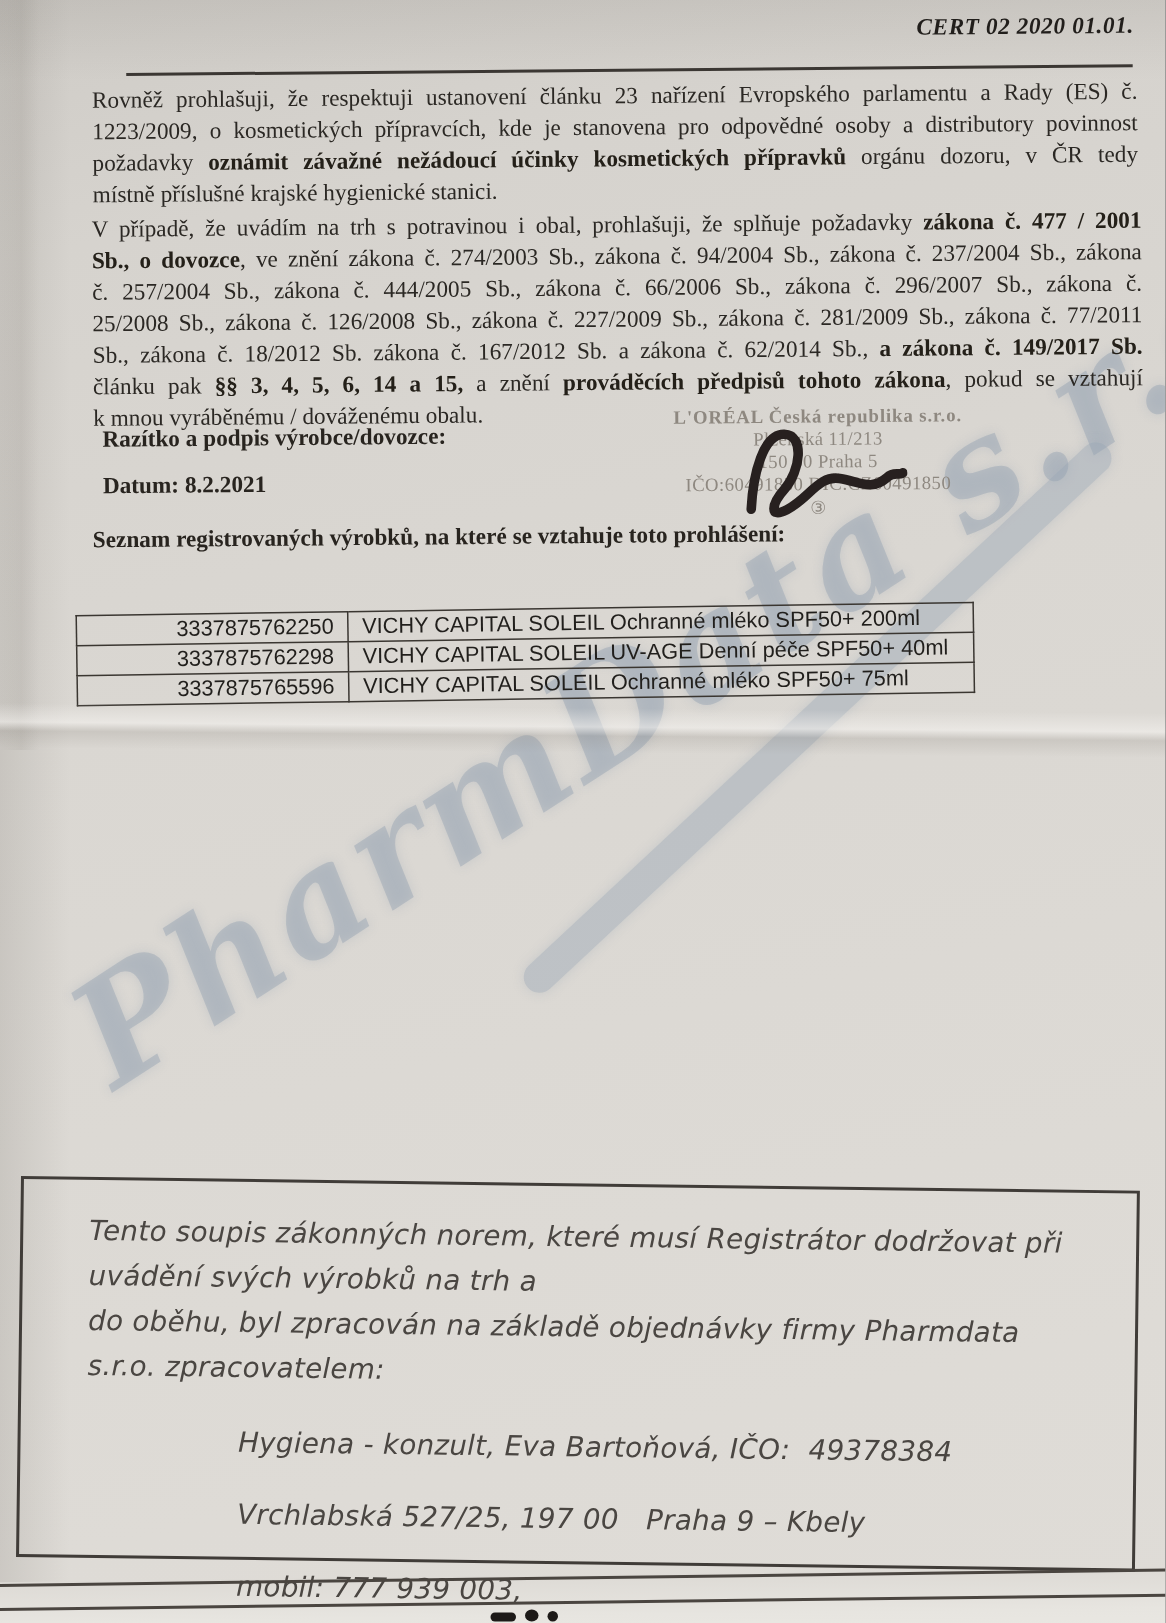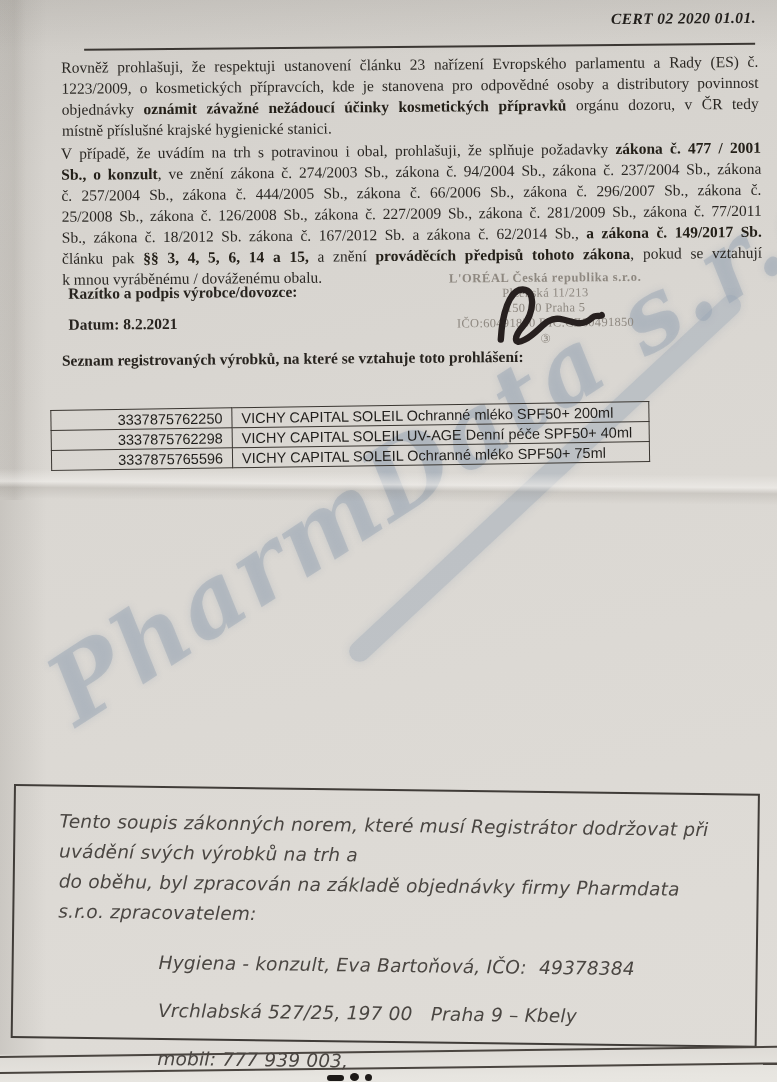--- a/index.html
+++ b/index.html
@@ -90,26 +90,26 @@
 
   <div class="content">
     <div class="top-content">
 
       <div class="cert-code">CERT 02 2020 01.01.</div>
       <div class="rule"></div>
 
       <div class="para" id="para1">
           <div class="jline"><span>Rovněž prohlašuji, že respektuji ustanovení článku 23 nařízení Evropského parlamentu a Rady (ES) č.</span></div>
           <div class="jline"><span>1223/2009, o kosmetických přípravcích, kde je stanovena pro odpovědné osoby a distributory povinnost</span></div>
-          <div class="jline"><span>objednávky </span><span class="b">oznámit závažné nežádoucí účinky kosmetických přípravků</span><span> orgánu dozoru, v ČR tedy</span></div>
+          <div class="jline"><span>požadavky </span><span class="b">oznámit závažné nežádoucí účinky kosmetických přípravků</span><span> orgánu dozoru, v ČR tedy</span></div>
           <div class="jline last"><span>místně příslušné krajské hygienické stanici.</span></div>
         </div>
       <div class="para" id="para2">
           <div class="jline"><span>V případě, že uvádím na trh s potravinou i obal, prohlašuji, že splňuje požadavky </span><span class="b">zákona č. 477 / 2001</span></div>
-          <div class="jline"><span class="b">Sb., o konzult</span><span>, ve znění zákona č. 274/2003 Sb., zákona č. 94/2004 Sb., zákona č. 237/2004 Sb., zákona</span></div>
+          <div class="jline"><span class="b">Sb., o dovozce</span><span>, ve znění zákona č. 274/2003 Sb., zákona č. 94/2004 Sb., zákona č. 237/2004 Sb., zákona</span></div>
           <div class="jline"><span>č. 257/2004 Sb., zákona č. 444/2005 Sb., zákona č. 66/2006 Sb., zákona č. 296/2007 Sb., zákona č.</span></div>
           <div class="jline"><span>25/2008 Sb., zákona č. 126/2008 Sb., zákona č. 227/2009 Sb., zákona č. 281/2009 Sb., zákona č. 77/2011</span></div>
           <div class="jline"><span>Sb., zákona č. 18/2012 Sb. zákona č. 167/2012 Sb. a zákona č. 62/2014 Sb., </span><span class="b">a zákona č. 149/2017 Sb.</span></div>
           <div class="jline"><span>článku pak </span><span class="b">§§ 3, 4, 5, 6, 14 a 15,</span><span> a znění </span><span class="b">prováděcích předpisů tohoto zákona</span><span>, pokud se vztahují</span></div>
           <div class="jline last"><span>k mnou vyráběnému / dováženému obalu.</span></div>
         </div>
 
       <div class="lbl" id="razitko">Razítko a podpis výrobce/dovozce:</div>
       <div class="lbl" id="datum">Datum: 8.2.2021</div>
 

